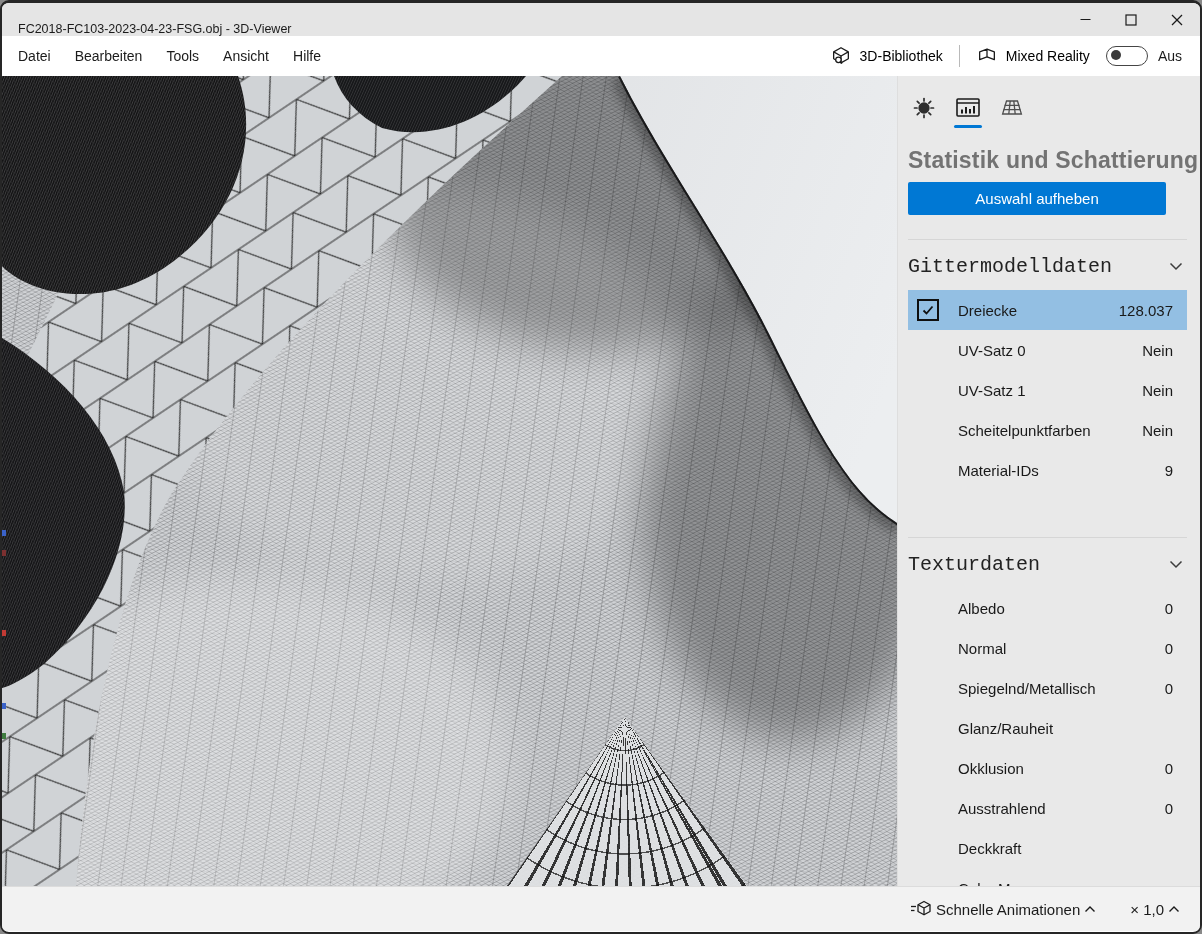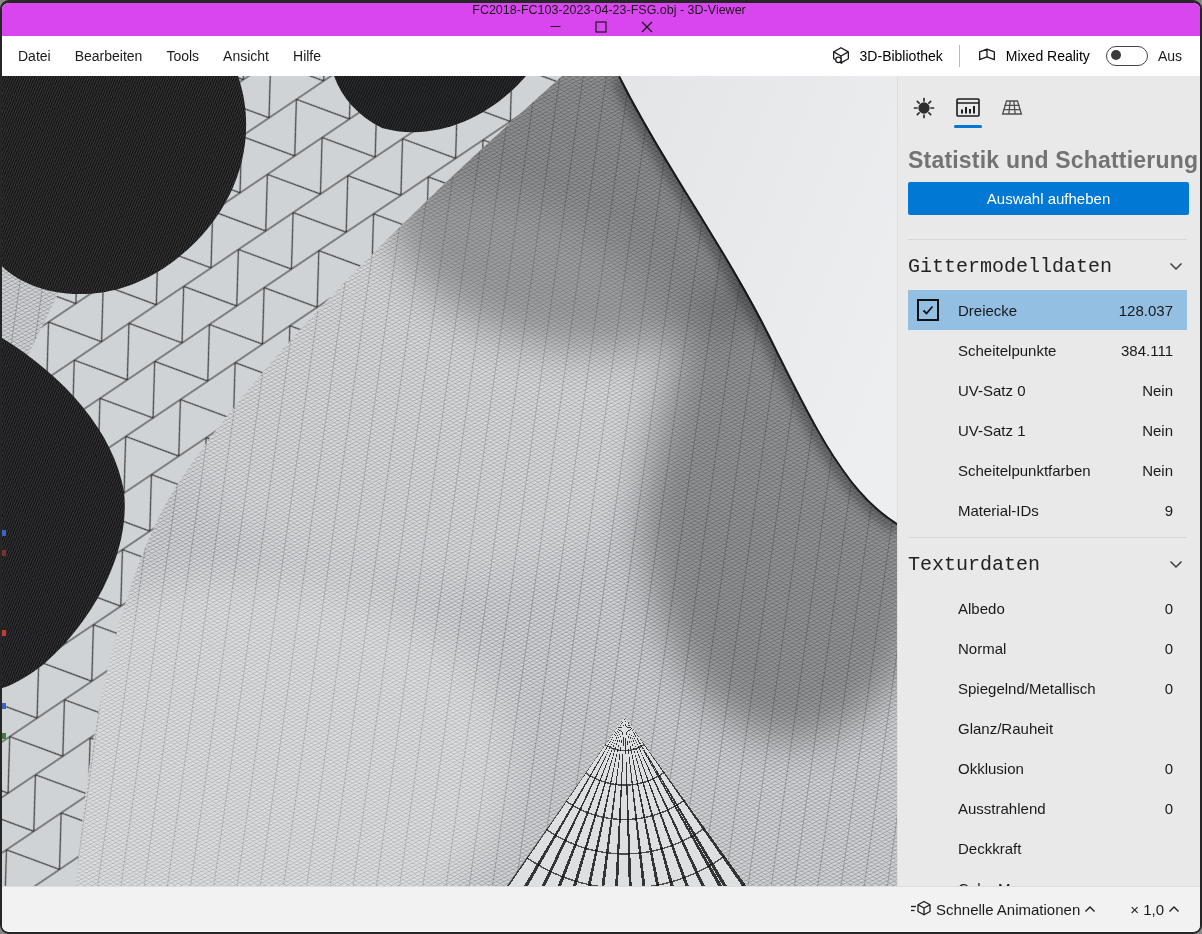--- a/index.html
+++ b/index.html
@@ -2,21 +2,21 @@
 <html><head>
 <meta charset="utf-8">
 <style>
   html,body{margin:0;padding:0;background:#888;font-family:"Liberation Sans","DejaVu Sans",sans-serif;}
   *{box-sizing:border-box;}
   .window{
     position:relative;width:1202px;height:934px;background:#fff;
     border:2px solid #262626;border-top-width:3px;border-radius:9px;overflow:hidden;
   }
   
-  .titlebar{height:33px;background:#d946ef;display:flex;align-items:center;flex-direction:column;}
+  .titlebar{height:33px;background:#e5e5e5;display:flex;align-items:flex-end;}
   .titlebar .title{flex:1;padding-left:16px;font-size:12.5px;color:#1b1b1b;white-space:nowrap;}
   .win-controls{display:flex;height:100%;}
   .win-btn{width:46px;height:100%;display:flex;align-items:center;justify-content:center;background:transparent;border:none;cursor:pointer;}
   .win-btn svg{display:block;}
   
   .menubar{height:40px;background:#fff;display:flex;align-items:center;justify-content:space-between;}
   .menus{display:flex;align-items:center;height:100%;padding-left:4px;}
   .menu-item{padding:0 12px;height:100%;display:flex;align-items:center;font-size:14px;color:#1b1b1b;background:none;border:none;cursor:pointer;}
   .menu-right{display:flex;align-items:center;gap:10px;padding-right:18px;}
   .menu-right .group{display:flex;align-items:center;gap:8px;background:none;border:none;cursor:pointer;font-size:14px;color:#000000;padding:4px 6px;}
@@ -33,21 +33,21 @@
     background:
       repeating-radial-gradient(circle at 49% 0, rgba(0,0,0,0) 0 33px, rgba(15,15,15,.7) 33px 34.4px),
       repeating-conic-gradient(from 150deg at 49% 0, rgba(18,18,18,.8) 0deg 1deg, rgba(223,225,227,.95) 1deg 4.6deg);
   }
   
   .panel{position:relative;width:304px;height:810px;background:#e9e9e9;overflow:hidden;font-size:15px;color:#191919;border-left:1px solid #dedede;}
   .tabs{position:absolute;top:10px;left:4px;display:flex;}
   .tab{width:44px;height:44px;background:none;border:none;cursor:pointer;position:relative;display:flex;align-items:center;justify-content:center;}
   .tab .underline{position:absolute;left:8px;right:8px;bottom:2px;height:3px;background:#0078d4;border-radius:2px;}
   .panel-title{position:absolute;top:56px;left:10px;font-size:23px;color:#737373;letter-spacing:.2px;}
-  .clear-btn{position:absolute;top:106px;left:10px;width:281px;height:33px;background:#0078d4;color:#fff;font-size:15px;border:none;border-radius:2px;cursor:pointer;font-family:inherit;}
+  .clear-btn{position:absolute;top:106px;left:10px;width:258px;height:33px;background:#0078d4;color:#fff;font-size:15px;border:none;border-radius:2px;cursor:pointer;font-family:inherit;}
   .divider{position:absolute;left:10px;right:13px;border-top:1px solid #d6d6d6;height:0;}
   .d1{top:163px;} .d2{top:461px;}
   .sec{position:absolute;left:10px;right:13px;height:36px;display:flex;justify-content:space-between;align-items:center;font-size:20px;color:#222;cursor:pointer;background:none;border:none;font-family:Liberation Mono, monospace;padding:0 4px 0 0;}
   .s1{top:172px;} .s2{top:470px;}
   .rows{position:absolute;left:10px;right:13px;}
   .r1{top:214px;} .r2{top:512px;}
   .prow{position:relative;height:40px;display:flex;align-items:center;justify-content:space-between;padding:0 14px 0 50px;}
   .prow .val{}
   .row-selected{background:#93bfe3;}
   .checkbox{position:absolute;left:9px;top:9px;width:22px;height:22px;border:2px solid #0f0f0f;display:flex;align-items:center;justify-content:center;cursor:pointer;background:transparent;}
@@ -278,24 +278,20 @@
 
       <div class="rows r1">
         <div class="prow row-selected">
           <span class="checkbox">
             <svg width="14" height="14" viewBox="0 0 14 14" fill="none" stroke="#0f0f0f" stroke-width="1.8">
                 <polyline points="2.5,7.5 5.5,10.5 11.5,3.5"></polyline>
               </svg>
           </span>
           <span>Dreiecke</span>
           <span class="val">128.037</span>
-        </div>
-        <div class="prow">
-          <span>Scheitelpunkte</span>
-          <span class="val">384.111</span>
         </div>
         <div class="prow">
           <span>UV-Satz 0</span>
           <span class="val">Nein</span>
         </div>
         <div class="prow">
           <span>UV-Satz 1</span>
           <span class="val">Nein</span>
         </div>
         <div class="prow">

